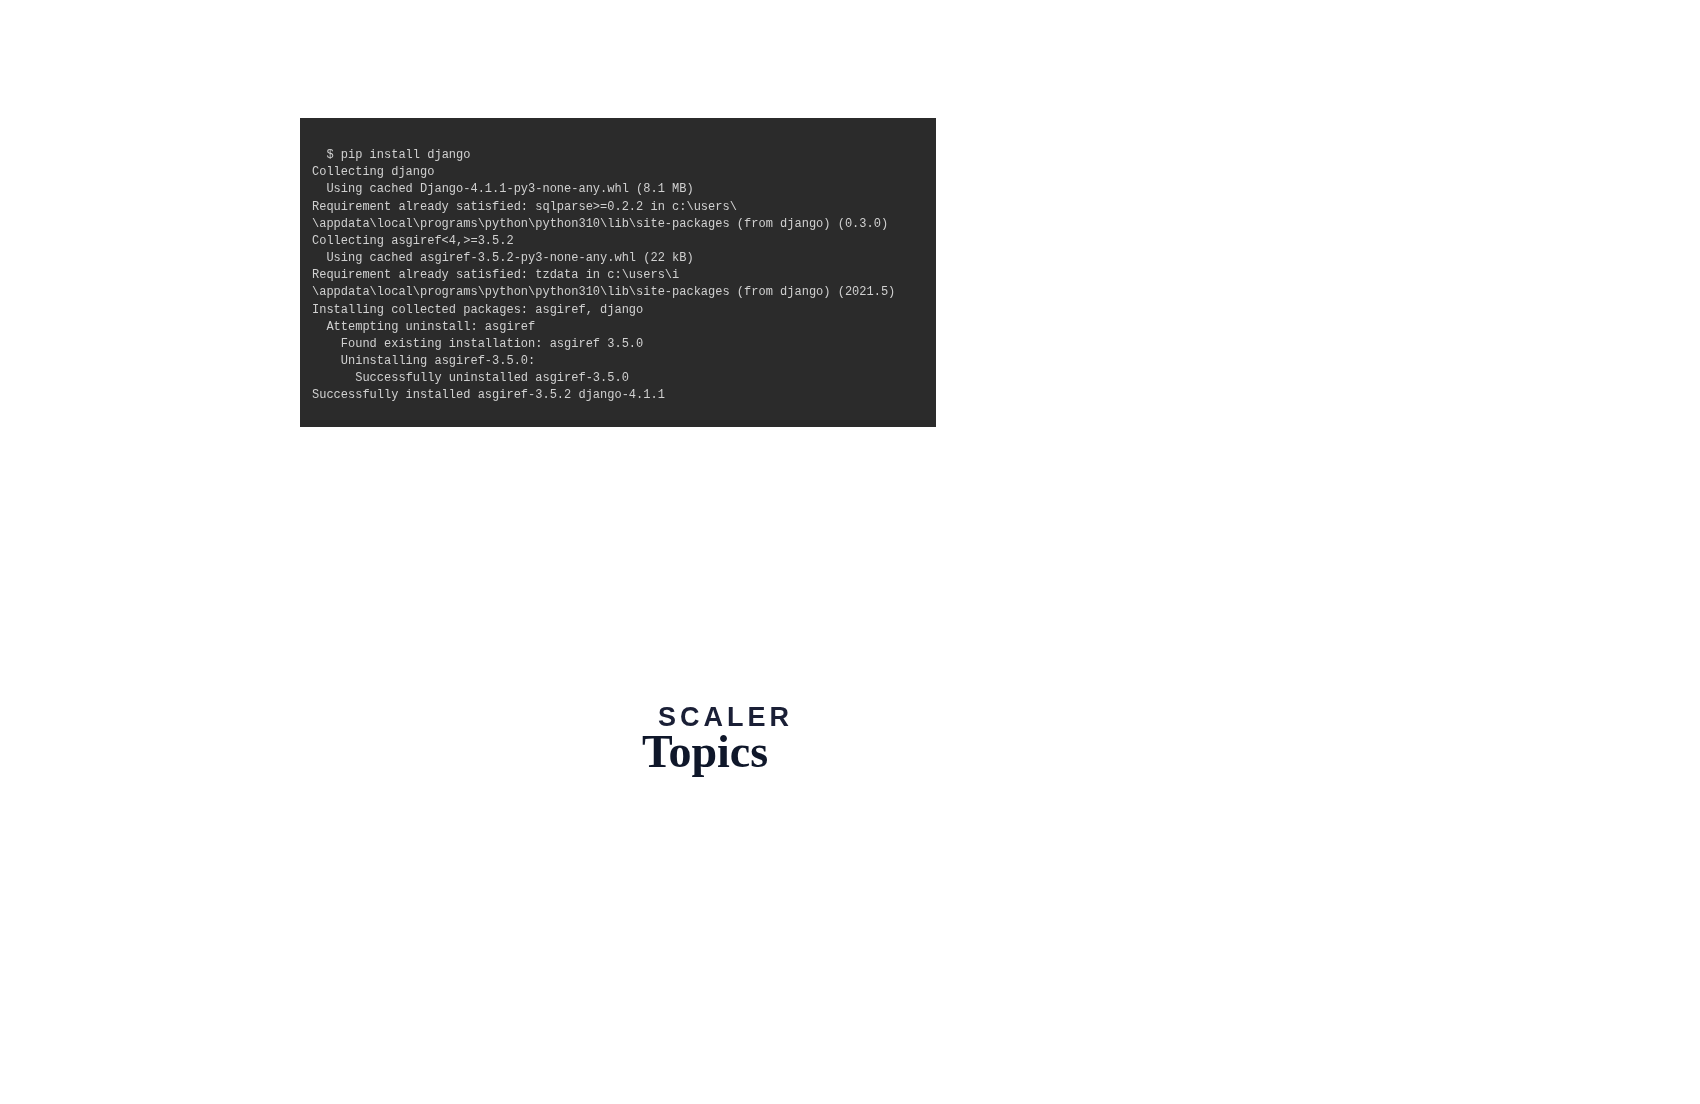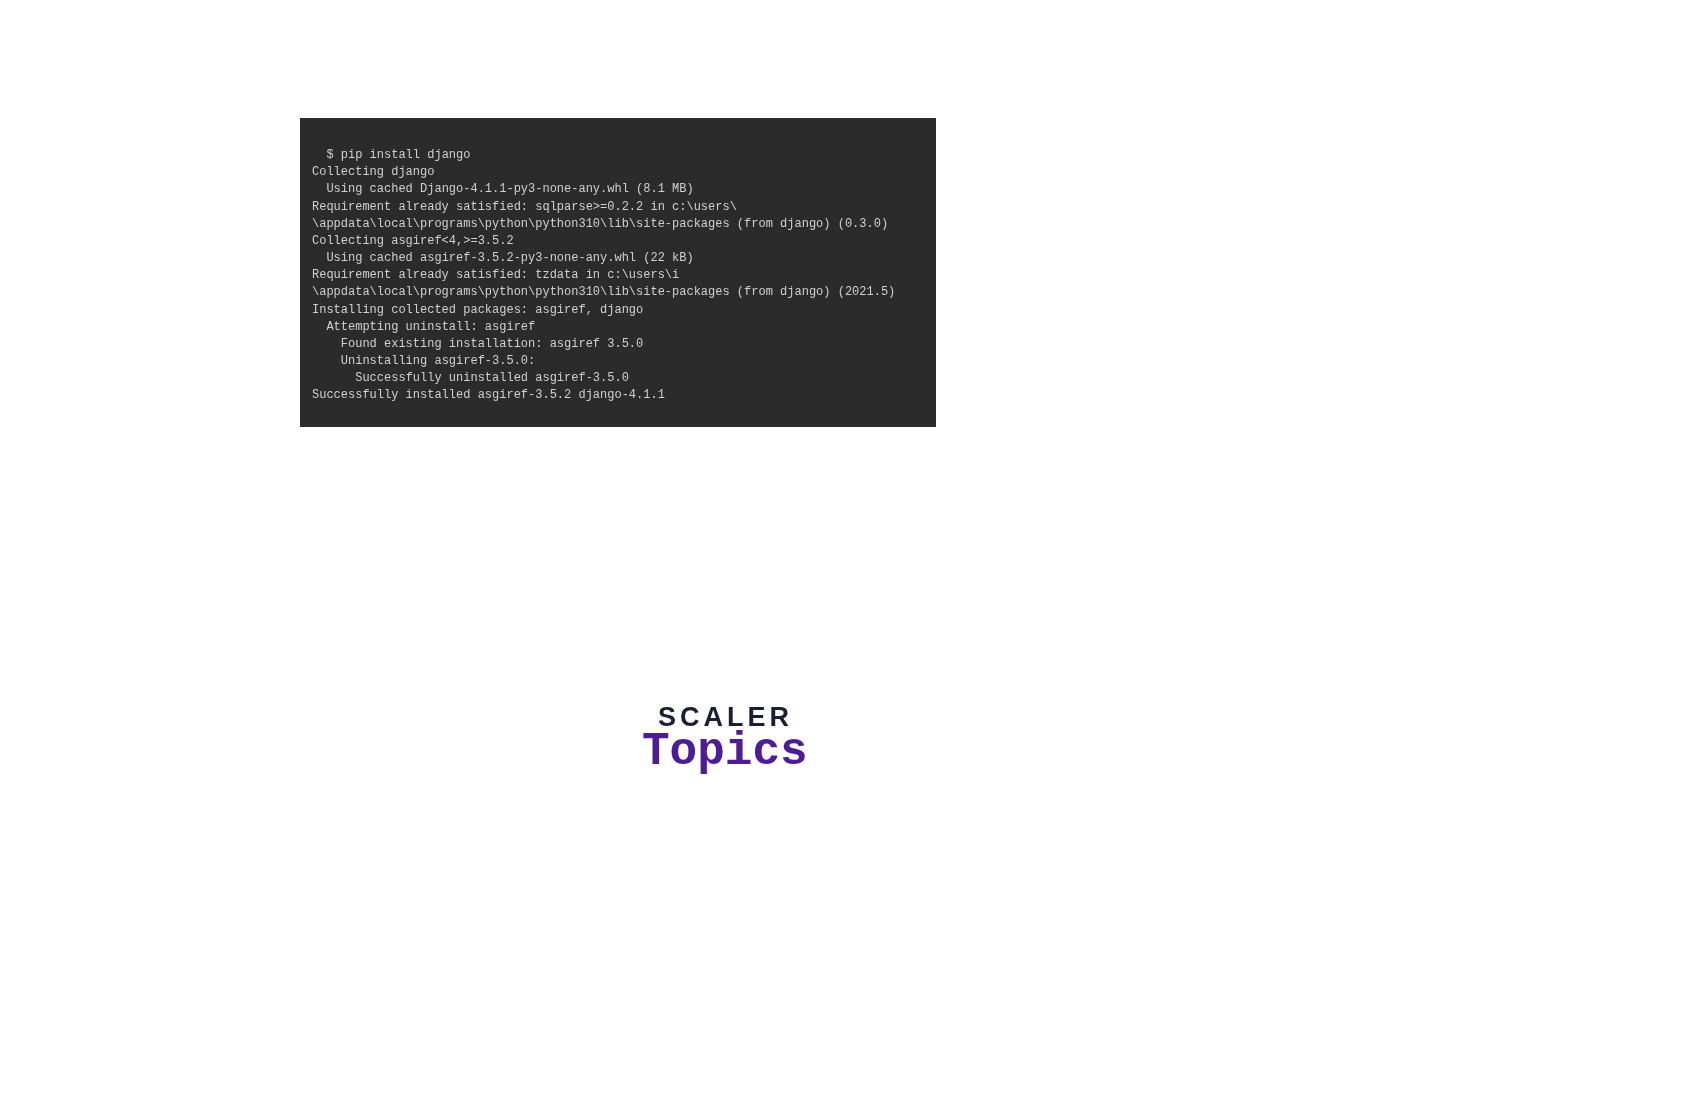--- a/index.html
+++ b/index.html
@@ -33,23 +33,23 @@
   }
   .logo-scaler {
     font-family: 'Arial Black', Arial, sans-serif;
     font-weight: 900;
     font-size: 27px;
     letter-spacing: 4px;
     color: #1a1f36;
     line-height: 1;
   }
   .logo-topics {
-    font-family: Liberation Mono, monospace;
+    font-family: Liberation Serif, serif;
     font-size: 46px;
-    color: #4c1d95;
+    color: #0f172a;
     line-height: 1;
     margin-top: -2px;
     margin-left: -16px;
     font-weight: bold;
   }
 </style>
 </head>
 <body>
 
 <div class="terminal">

